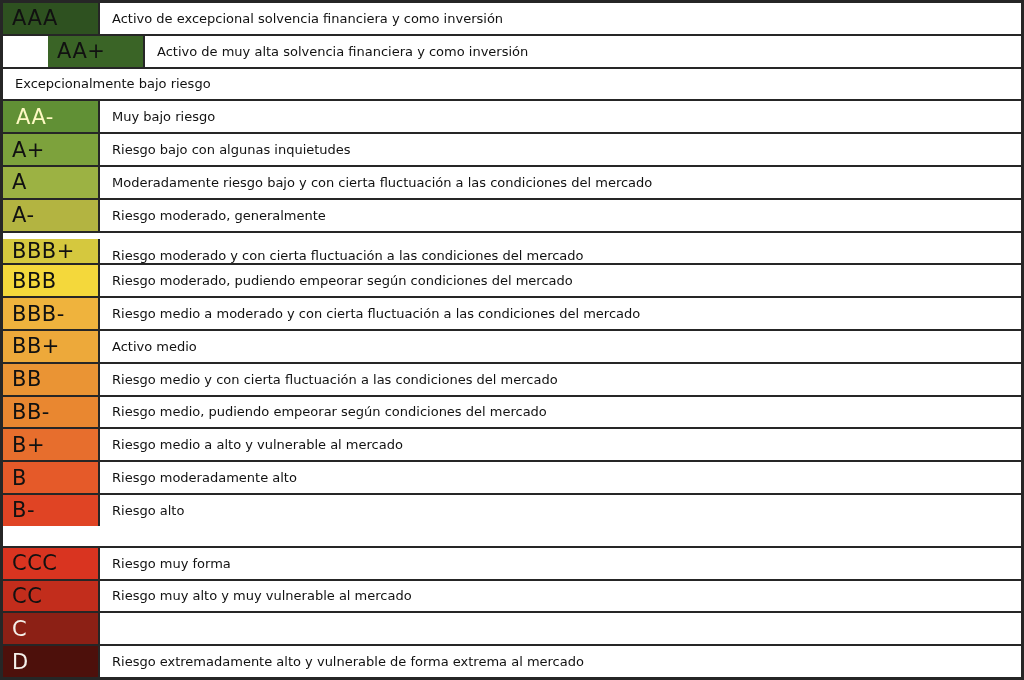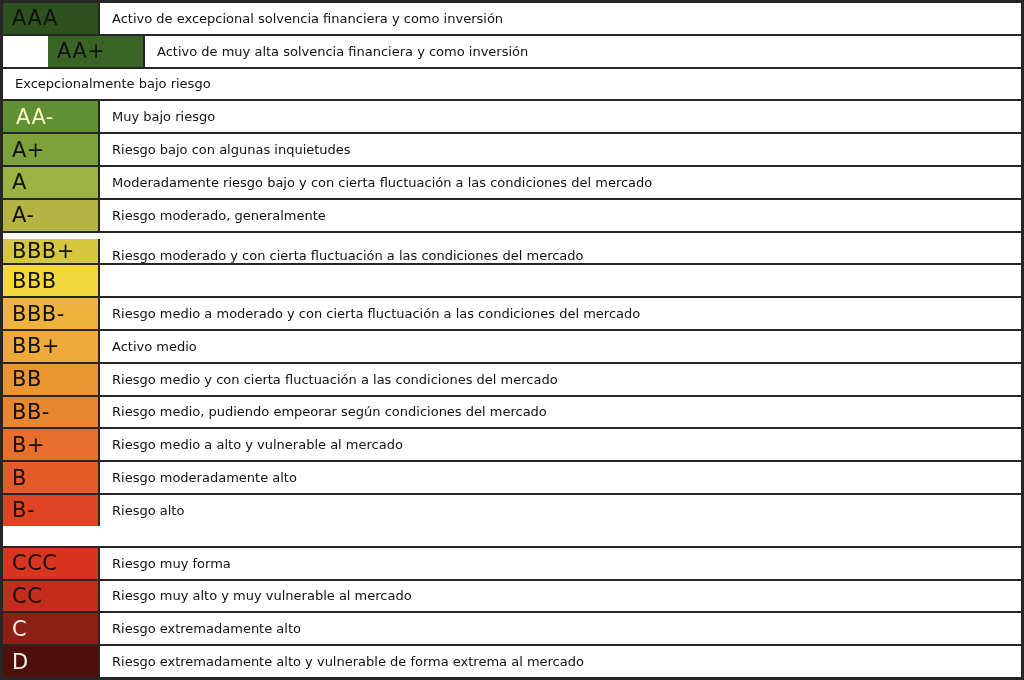--- a/index.html
+++ b/index.html
@@ -92,20 +92,21 @@
     <div class="cell desc" style="background: rgb(255, 255, 255); color: rgb(17, 17, 17);">Riesgo moderado, generalmente</div>
   </div>
 
   <div class="row" style="border-top-color: rgb(38, 38, 38); align-items: flex-end;">
     <div class="cell rating" style="background: rgb(213, 200, 62); color: rgb(17, 17, 17); border-right-color: rgb(38, 38, 38);">BBB+</div>
     <div class="cell desc" style="background: rgb(255, 255, 255); color: rgb(17, 17, 17); border-radius: 9px;">Riesgo moderado y con cierta fluctuación a las condiciones del mercado</div>
   </div>
 
   <div class="row" style="border-top-color: rgb(38, 38, 38);">
     <div class="cell rating" style="background: rgb(244, 216, 59); color: rgb(17, 17, 17); border-right-color: rgb(38, 38, 38);">BBB</div>
+    <div class="cell desc" style="background: rgb(255, 255, 255); color: rgb(17, 17, 17);">Riesgo moderado, pudiendo empeorar según condiciones del mercado</div>
   </div>
 
   <div class="row" style="border-top-color: rgb(38, 38, 38);">
     <div class="cell rating" style="background: rgb(239, 179, 61); color: rgb(17, 17, 17); border-right-color: rgb(38, 38, 38);">BBB-</div>
     <div class="cell desc" style="background: rgb(255, 255, 255); color: rgb(17, 17, 17);">Riesgo medio a moderado y con cierta fluctuación a las condiciones del mercado</div>
   </div>
 
   <div class="row" style="border-top-color: rgb(38, 38, 38);">
     <div class="cell rating" style="background: rgb(237, 169, 58); color: rgb(17, 17, 17); border-right-color: rgb(38, 38, 38);">BB+</div>
     <div class="cell desc" style="background: rgb(255, 255, 255); color: rgb(17, 17, 17);">Activo medio</div>
@@ -141,20 +142,19 @@
     <div class="cell desc" style="background: rgb(255, 255, 255); color: rgb(17, 17, 17);">Riesgo muy forma</div>
   </div>
 
   <div class="row" style="border-top-color: rgb(38, 38, 38);">
     <div class="cell rating" style="background: rgb(194, 45, 28); color: rgb(17, 17, 17); border-right-color: rgb(38, 38, 38);">CC</div>
     <div class="cell desc" style="background: rgb(255, 255, 255); color: rgb(17, 17, 17);">Riesgo muy alto y muy vulnerable al mercado</div>
   </div>
 
   <div class="row" style="border-top-color: rgb(38, 38, 38);">
     <div class="cell rating" style="background: rgb(140, 32, 21); color: rgb(245, 240, 234); border-right-color: rgb(38, 38, 38);">C</div>
-    <div class="cell desc" style="background: rgb(255, 255, 255); color: rgb(17, 17, 17);">Riesgo extremadamente alto</div>
   </div>
 
   <div class="row" style="border-top-color: rgb(38, 38, 38);">
     <div class="cell rating" style="background: rgb(77, 16, 11); color: rgb(245, 240, 234); border-right-color: rgb(38, 38, 38);">D</div>
     <div class="cell desc" style="background: rgb(255, 255, 255); color: rgb(17, 17, 17);">Riesgo extremadamente alto y vulnerable de forma extrema al mercado</div>
   </div>
 </div>
 
 </body></html>

